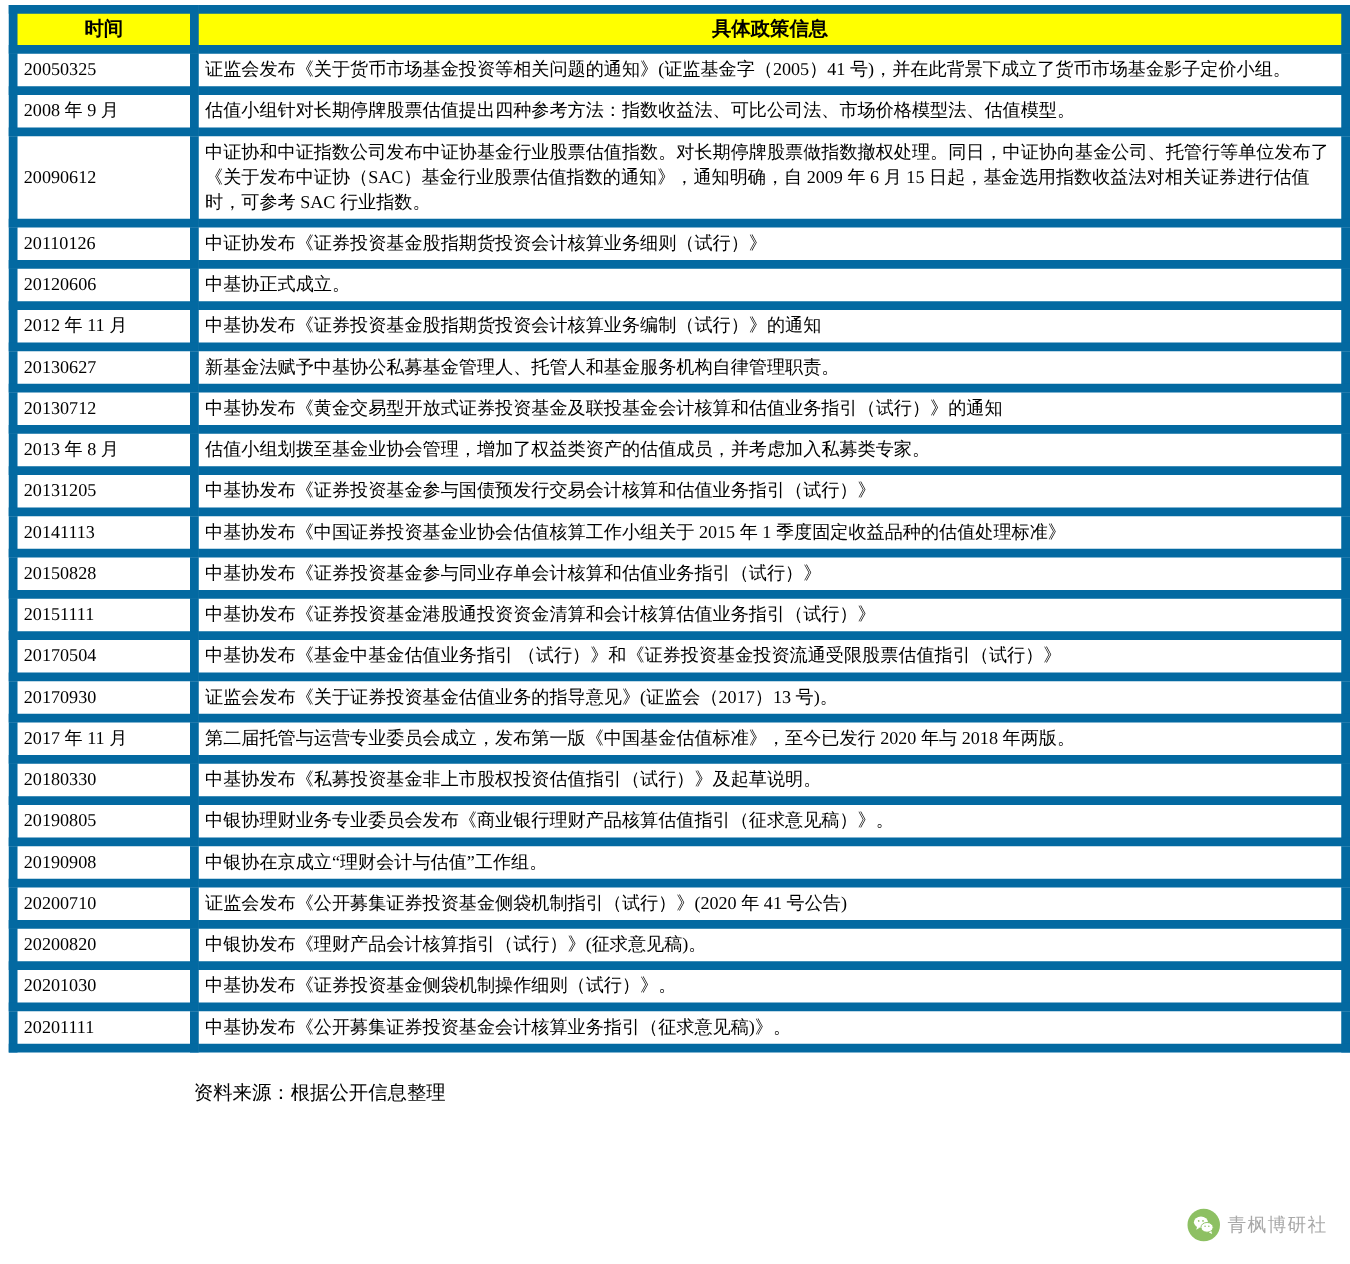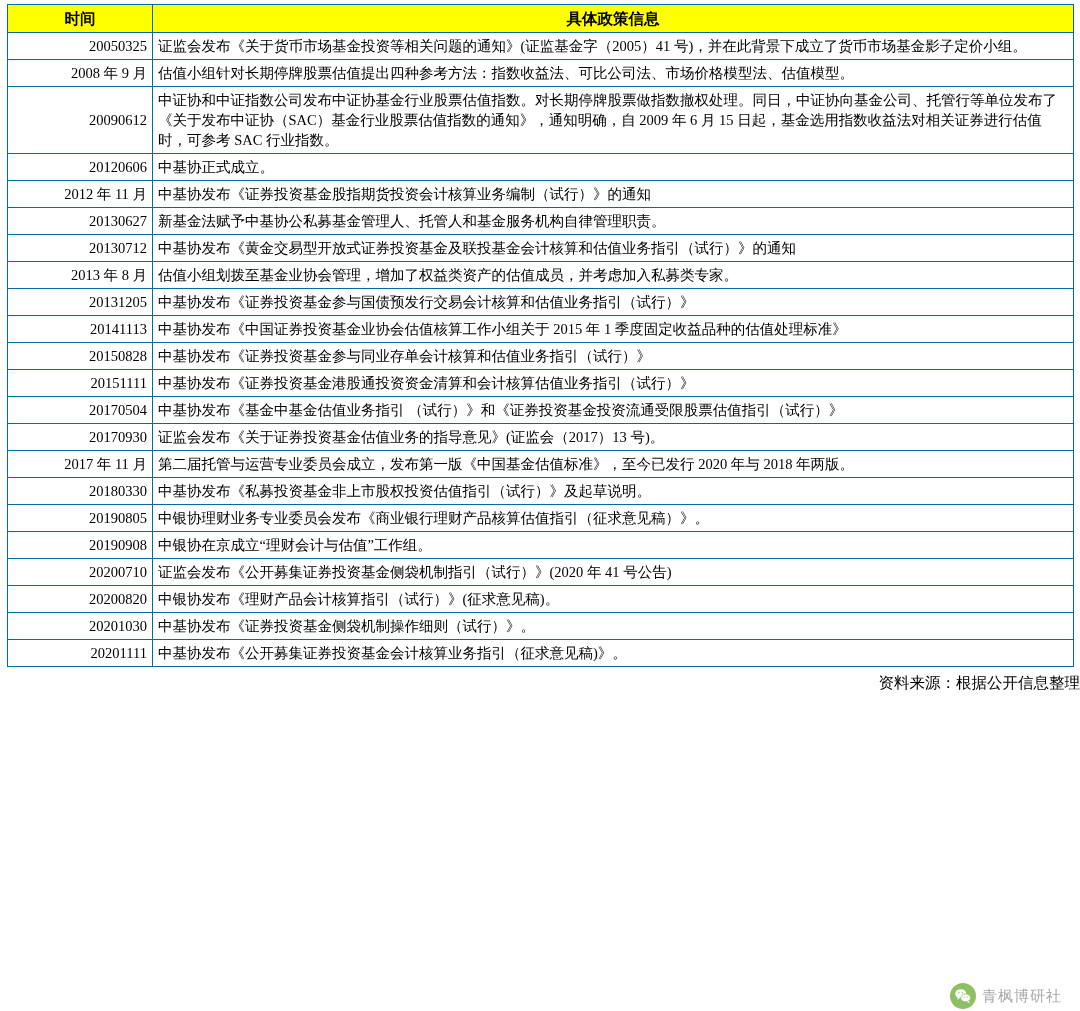--- a/index.html
+++ b/index.html
@@ -22,57 +22,56 @@
     box-sizing: border-box;
   }
   table.policy-table {
     border-collapse: collapse;
     width: 1066px;
     margin: 4px 7px 0 7px;
     table-layout: fixed;
   }
   table.policy-table th,
   table.policy-table td {
-    border: 1px solid #0369a1;
+    border: 7px solid #0369a1;
     font-size: 14.5px;
     line-height: 1.38;
     vertical-align: middle;
     padding: 3px 5px;
     box-sizing: border-box;
   }
   table.policy-table thead th {
     background: #ffff00;
     font-weight: bold;
     text-align: center;
     height: 28px;
     font-size: 15.5px;
     padding: 2px 4px;
   }
   col.col-time { width: 145px; }
   col.col-info { width: 921px; }
   td.time-cell {
-    text-align: right;
+    text-align: left;
     white-space: nowrap;
     font-size: 14.5px;
   }
   td.info-cell {
     text-align: left;
     padding-left: 8px;
     padding-right: 6px;
   }
   .source-note {
-    margin: 5px 0 0 155px;
+    margin: 22px 0 0 155px;
     font-size: 15.5px;
     line-height: 1.4;
-    text-align: right;
   }
   .watermark {
     position: absolute;
     right: 18px;
-    bottom: 6px;
+    bottom: 22px;
     display: flex;
     align-items: center;
     gap: 6px;
     opacity: 0.85;
   }
   .wm-badge {
     width: 26px;
     height: 26px;
     border-radius: 50%;
     background: #7ab648;
@@ -109,20 +108,24 @@
           <td class="time-cell">20050325</td>
           <td class="info-cell">证监会发布《关于货币市场基金投资等相关问题的通知》(证监基金字（2005）41 号)，并在此背景下成立了货币市场基金影子定价小组。</td>
         </tr>
         <tr>
           <td class="time-cell">2008 年 9 月</td>
           <td class="info-cell">估值小组针对长期停牌股票估值提出四种参考方法：指数收益法、可比公司法、市场价格模型法、估值模型。</td>
         </tr>
         <tr>
           <td class="time-cell">20090612</td>
           <td class="info-cell">中证协和中证指数公司发布中证协基金行业股票估值指数。对长期停牌股票做指数撤权处理。同日，中证协向基金公司、托管行等单位发布了《关于发布中证协（SAC）基金行业股票估值指数的通知》，通知明确，自 2009 年 6 月 15 日起，基金选用指数收益法对相关证券进行估值时，可参考 SAC 行业指数。</td>
+        </tr>
+        <tr>
+          <td class="time-cell">20110126</td>
+          <td class="info-cell">中证协发布《证券投资基金股指期货投资会计核算业务细则（试行）》</td>
         </tr>
         <tr>
           <td class="time-cell">20120606</td>
           <td class="info-cell">中基协正式成立。</td>
         </tr>
         <tr>
           <td class="time-cell">2012 年 11 月</td>
           <td class="info-cell">中基协发布《证券投资基金股指期货投资会计核算业务编制（试行）》的通知</td>
         </tr>
         <tr>

